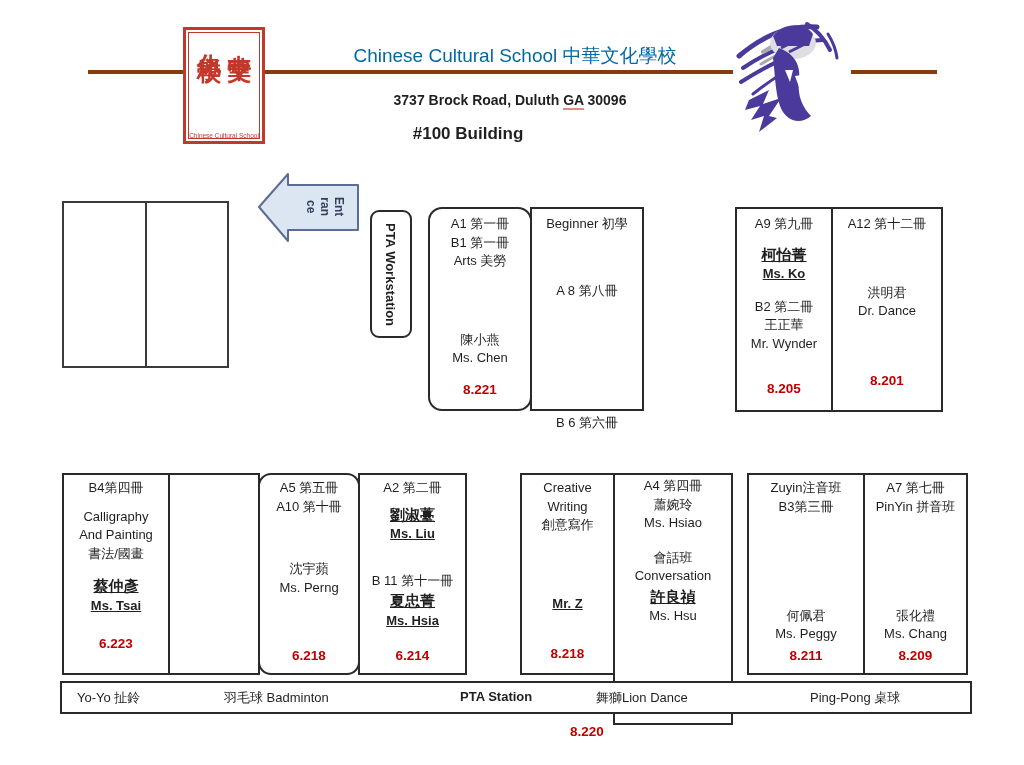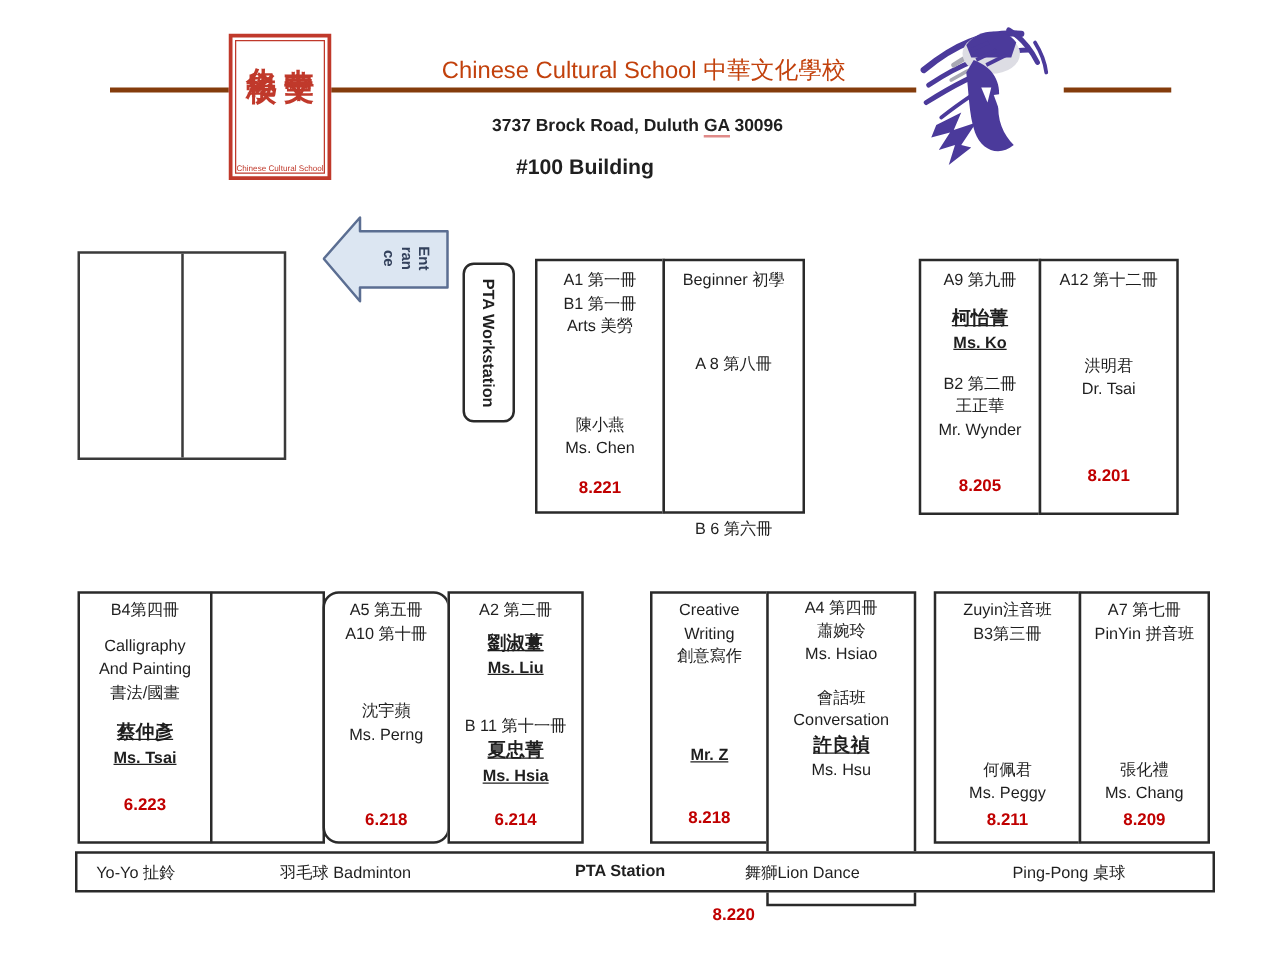--- a/index.html
+++ b/index.html
@@ -1,20 +1,20 @@
 <!DOCTYPE html>
 <html><head>
 <meta charset="utf-8">
 <style>
   html,body{margin:0;padding:0;background:#ffffff;}
   .page{position:relative;width:1024px;height:765px;background:#fff;overflow:hidden;
         font-family:"Liberation Sans","DejaVu Sans",sans-serif;color:#1f1f1f;}
   .abs{position:absolute;}
   
-  .title{left:300px;top:43px;width:430px;text-align:center;font-size:19px;color:#c2410c;}
+  .title{left:300px;top:43px;width:430px;text-align:center;font-size:19px;color:#0369a1;}
   .hline{left:88px;top:70px;width:849px;height:4px;background:#843C0C;}
   .address{left:330px;top:92px;width:360px;text-align:center;font-size:14px;font-weight:700;}
   .ga{border-bottom:2px solid #e08a88;}
   .building{left:330px;top:124px;width:276px;text-align:center;font-size:17px;font-weight:700;}
   
   .seal{left:183px;top:27px;width:82px;height:117px;background:#fff;border:3px solid #C0392B;box-sizing:border-box;z-index:3;}
   .seal-inner{position:absolute;inset:2px;border:1px solid #C0392B;display:flex;justify-content:center;gap:4px;padding-top:2px;box-sizing:border-box;}
   .seal-col{writing-mode:vertical-rl;text-orientation:upright;font-family:"DejaVu Serif",serif;
             font-size:24px;font-weight:700;color:#C0392B;line-height:1.1;letter-spacing:2px;}
   .seal-cap{position:absolute;bottom:2px;left:0;right:0;text-align:center;font-size:6.5px;color:#C0392B;white-space:nowrap;}
@@ -108,21 +108,21 @@
         <div>ran</div>
         <div>ce</div>
       </div>
     </div>
   </div>
 
   <div class="abs pta">
     <div class="rot">PTA Workstation</div>
   </div>
 
-  <div class="box" style="left:428px;top:207px;width:104px;height:204px;padding:6px 2px 10px;">
+  <div class="box" style="left:428px;top:207px;width:104px;height:204px;padding:6px 2px 10px;border-radius:14px;">
     <div>A1 第一冊</div>
     <div>B1 第一冊</div>
     <div>Arts 美勞</div>
     <div class="grow"></div>
     <div>陳小燕</div>
     <div>Ms. Chen</div>
     <div class="g12"></div>
     <div class="num">8.221</div>
   </div>
 
@@ -149,21 +149,21 @@
     <div>王正華</div>
     <div>Mr. Wynder</div>
     <div class="grow"></div>
     <div class="num">8.205</div>
   </div>
 
   <div class="box" style="left:831px;top:207px;width:112px;height:205px;padding:6px 2px 20px;">
     <div>A12 第十二冊</div>
     <div class="grow"></div>
     <div>洪明君</div>
-    <div>Dr. Tsai</div>
+    <div>Dr. Dance</div>
     <div class="grow"></div>
     <div class="num">8.201</div>
   </div>
 
   <div class="box" style="left:62px;top:473px;width:108px;height:202px;padding:4px 2px 20px;">
     <div>B4第四冊</div>
     <div class="g10"></div>
     <div>Calligraphy</div>
     <div>And  Painting</div>
     <div>書法/國畫</div>

